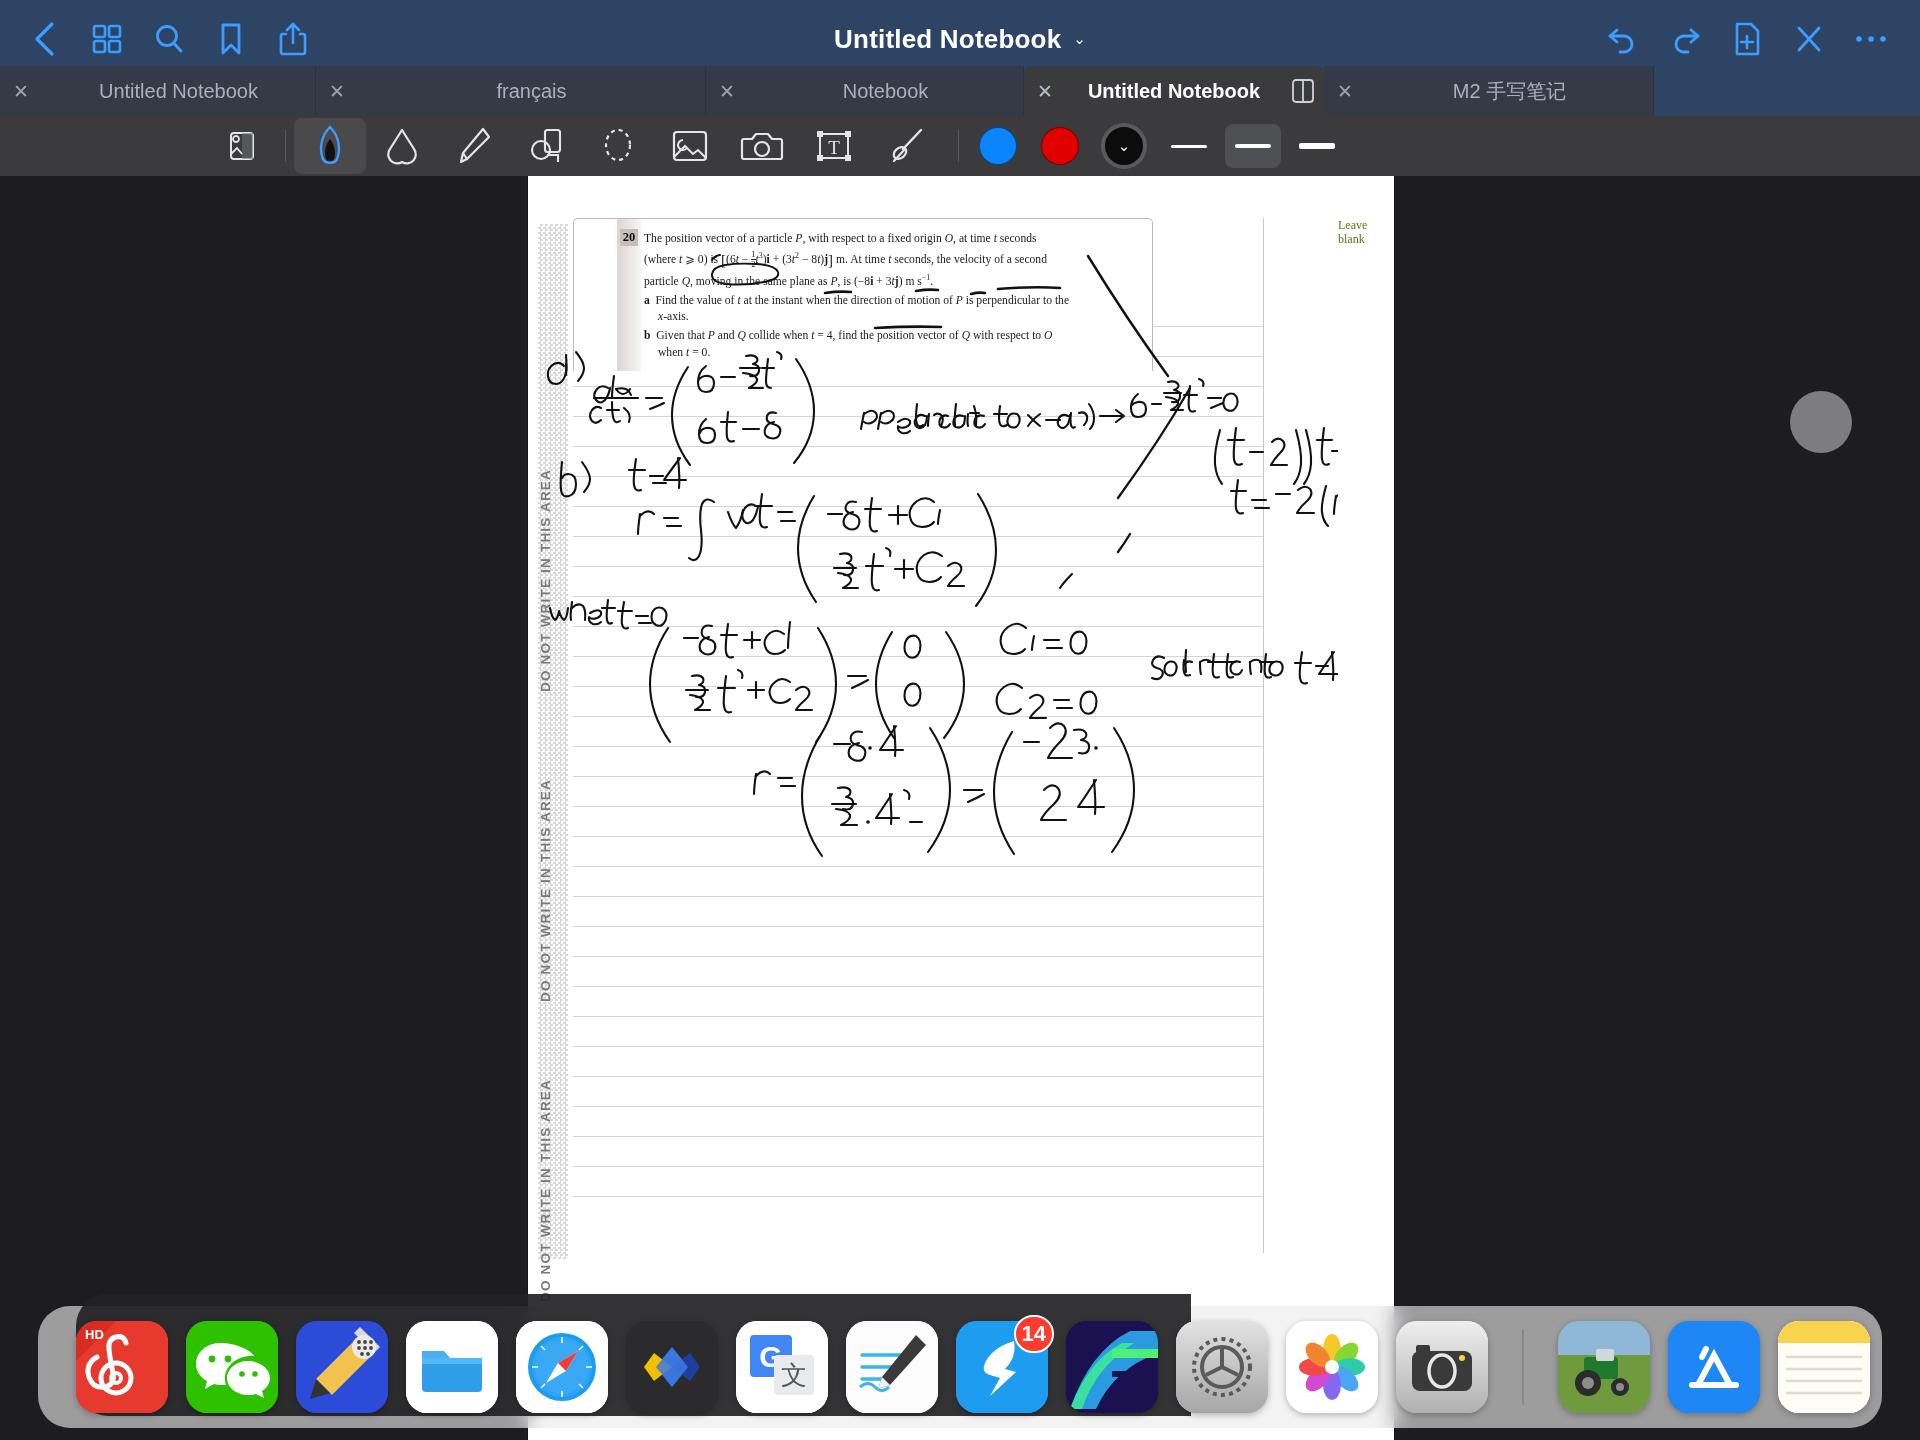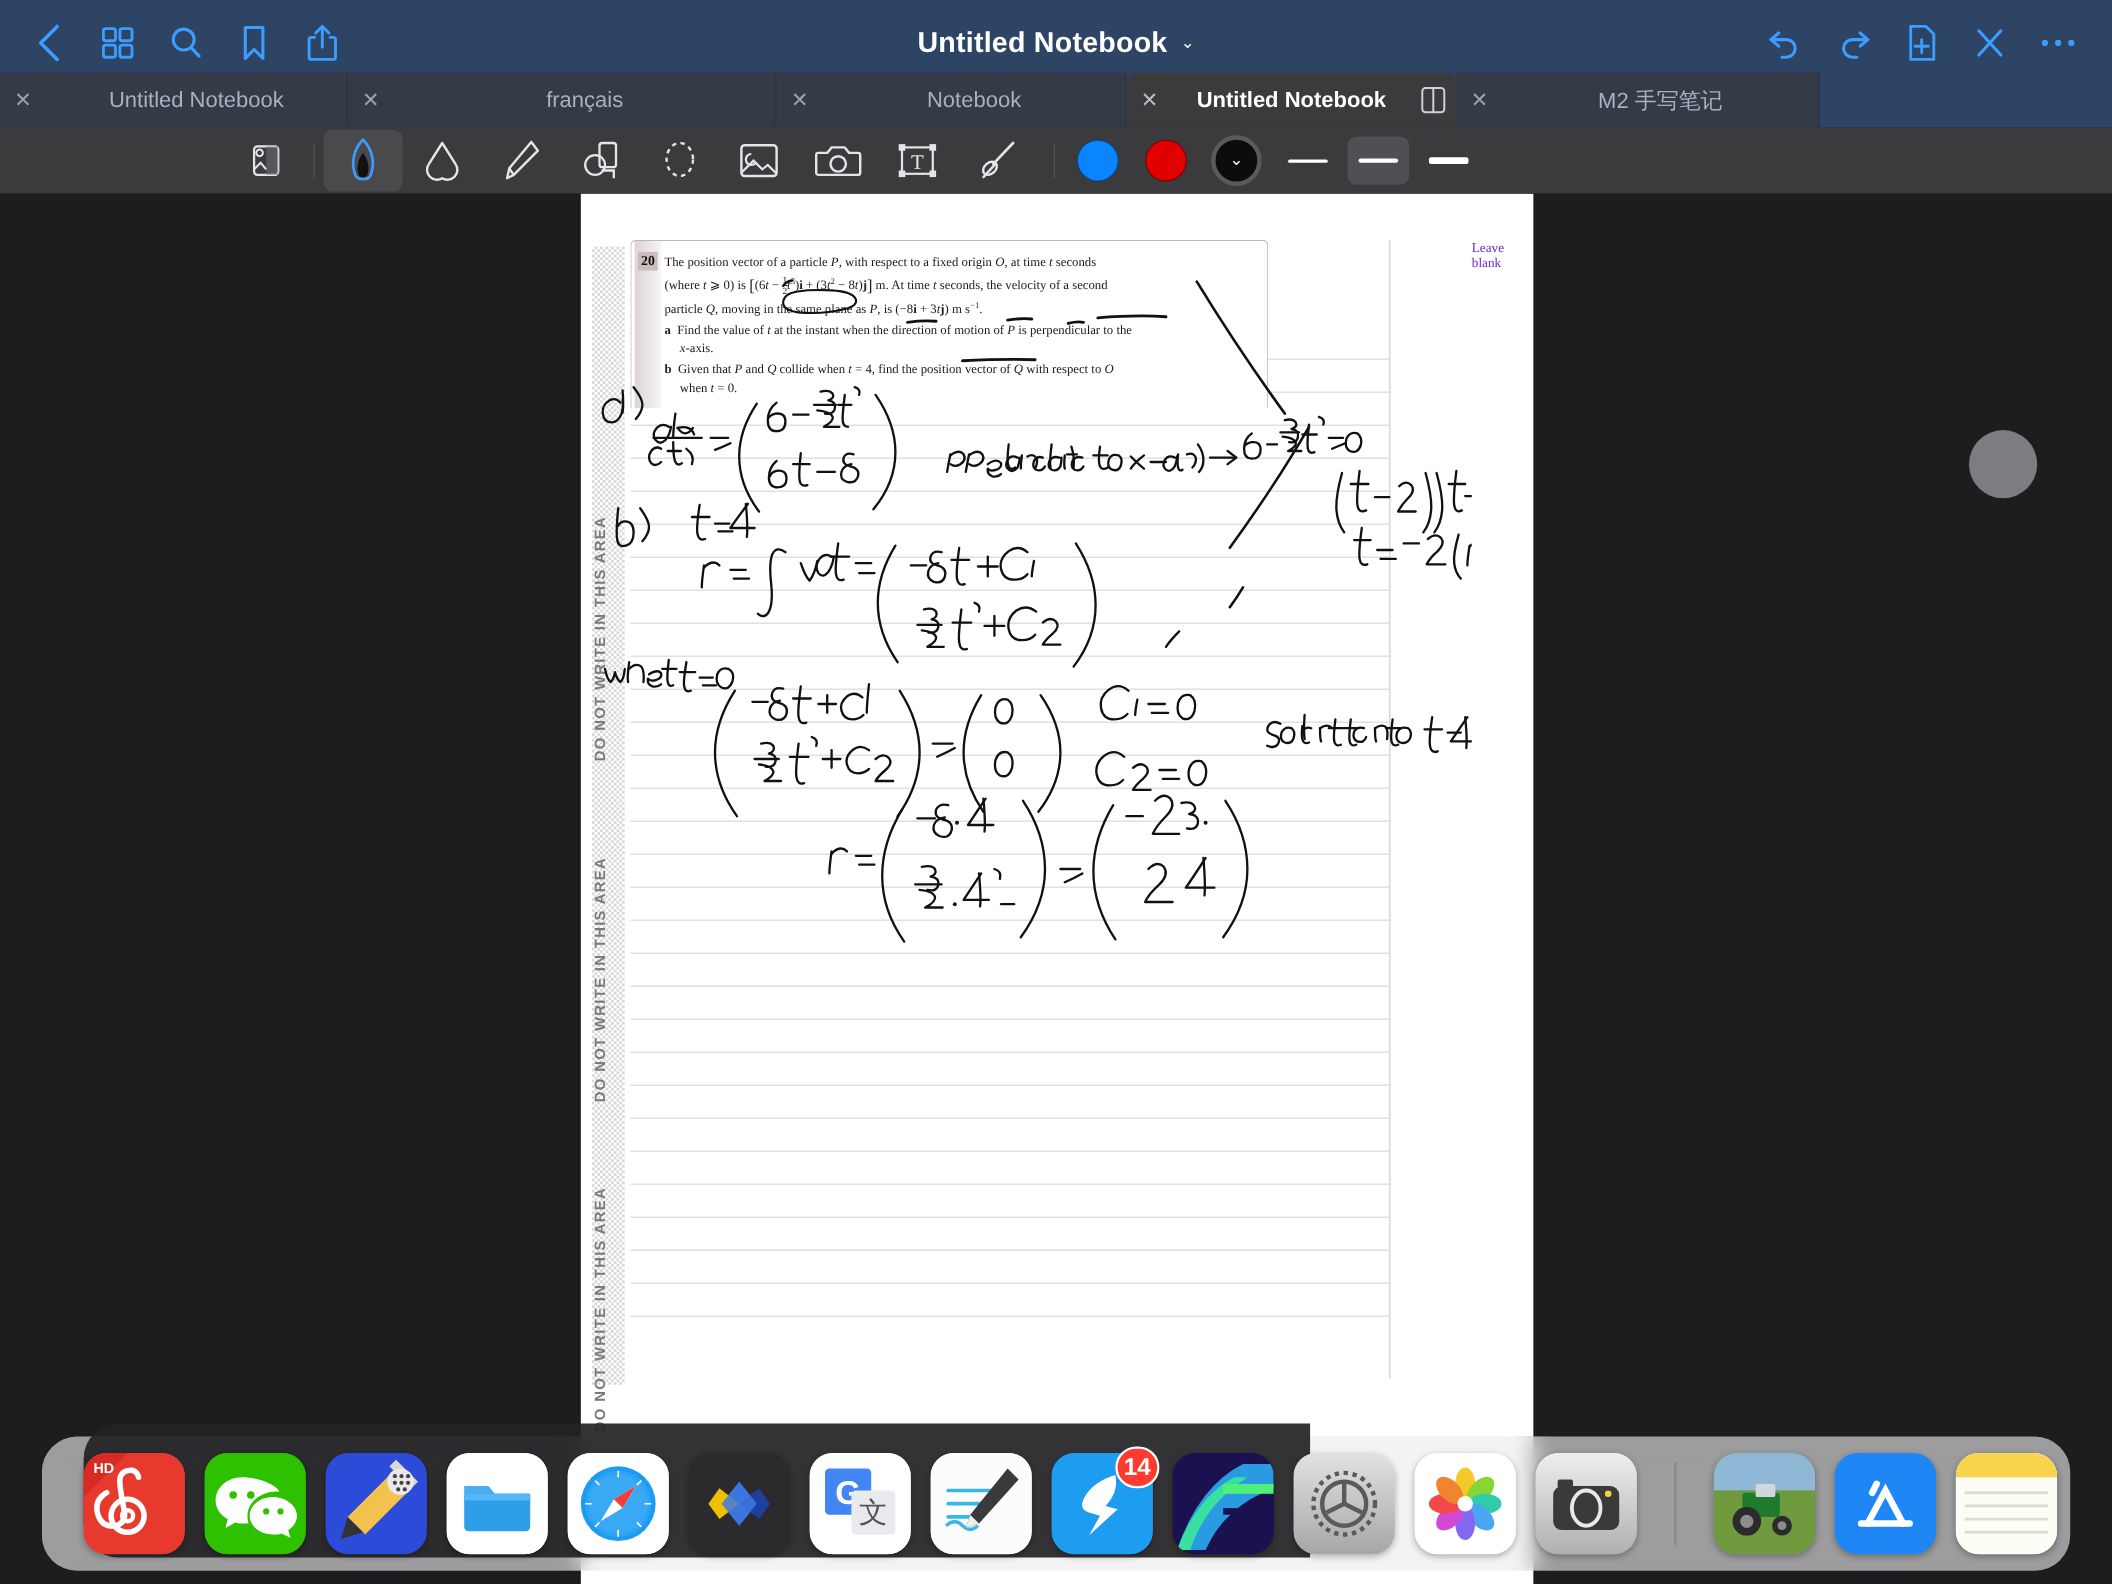--- a/index.html
+++ b/index.html
@@ -127,20 +127,21 @@
   }
   .mt1 { top: 290px; height: 230px; }
   .mt2 { top: 600px; height: 230px; }
   .mt3 { top: 900px; height: 230px; }
 
   .qbox {
     position: absolute; left: 45px; top: 42px; width: 580px;
     border: 1px solid #bbb; border-radius: 5px 5px 0 0;
     border-bottom: none;
     background: #fff;
+    padding-left: 40px;
   }
   .qbox-inner { position: relative; padding: 12px 10px 10px 30px; }
   .qnum {
     position: absolute; left: 6px; top: 10px;
     width: 18px; height: 17px;
     background: #c9bdbd;
     color: #111; font-size: 12.5px; font-weight: bold;
     display: flex; align-items: center; justify-content: center;
     font-family: "Liberation Serif", serif;
   }
@@ -157,21 +158,21 @@
   .qtext .ind { padding-left: 14px; text-indent: -14px; }
   .qtext .ind2 { padding-left: 14px; }
   em { font-style: italic; }
   .frac { display:inline-block; vertical-align: middle; font-size: 8.5px; line-height: 9px; text-align:center; }
   .frac .n { display:block; border-bottom: 1px solid #222; }
   sup { font-size: .68em; vertical-align: super; }
 
   .leave-blank {
     position: absolute; right: 14px; top: 42px;
     font-family: "Liberation Serif", serif; font-size: 12px; line-height: 14px;
-    color: #6d28d9; text-align: left; width: 42px;
+    color: #4d7c0f; text-align: left; width: 42px;
   }
   .lb-divider {
     position: absolute; left: 735px; top: 42px; width: 1px; height: 1035px; background: #c7c7c7;
   }
 
   
   .rules { position: absolute; left: 45px; top: 0; width: 690px; height: 1035px; }
   .rule { position: absolute; left: 0; width: 690px; height: 1px; background: #d5d5d5; }
 
   

